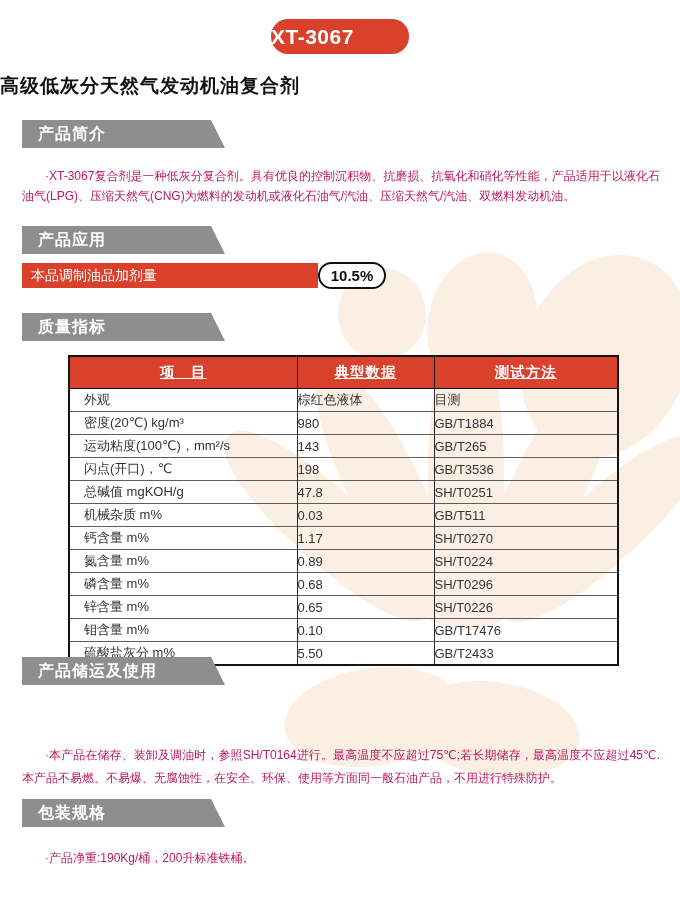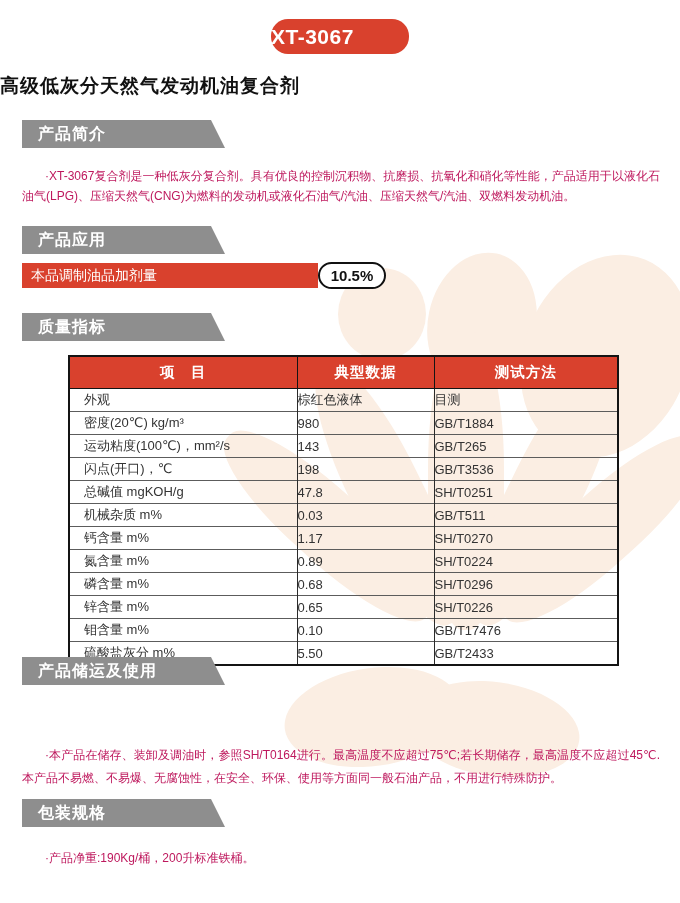--- a/index.html
+++ b/index.html
@@ -59,21 +59,21 @@
     font-size:15px;font-weight:bold;color:#111;
   }
   
   table.spec{
     position:absolute;left:68px;top:355px;width:549px;border-collapse:collapse;
     background:transparent;table-layout:fixed;
   }
   table.spec{border:2px solid #141414;}
   table.spec th{
     background:var(--accent-red,#d9412d);color:#fff;font-size:14.5px;font-weight:bold;
-    height:29px;border:1px solid #141414;letter-spacing:1px;
+    height:29px;border:1px solid #141414;letter-spacing:1px;text-decoration:underline;
   }
   table.spec td{
     font-size:13px;color:#333;height:22px;text-align:left;padding:0;
     border-top:1px solid #5c5c5c;border-left:1px solid #2b2b2b;border-right:1px solid #2b2b2b;
   }
   table.spec td:first-child{text-align:left;padding-left:14px;}
 </style>
 </head>
 <body>
 

